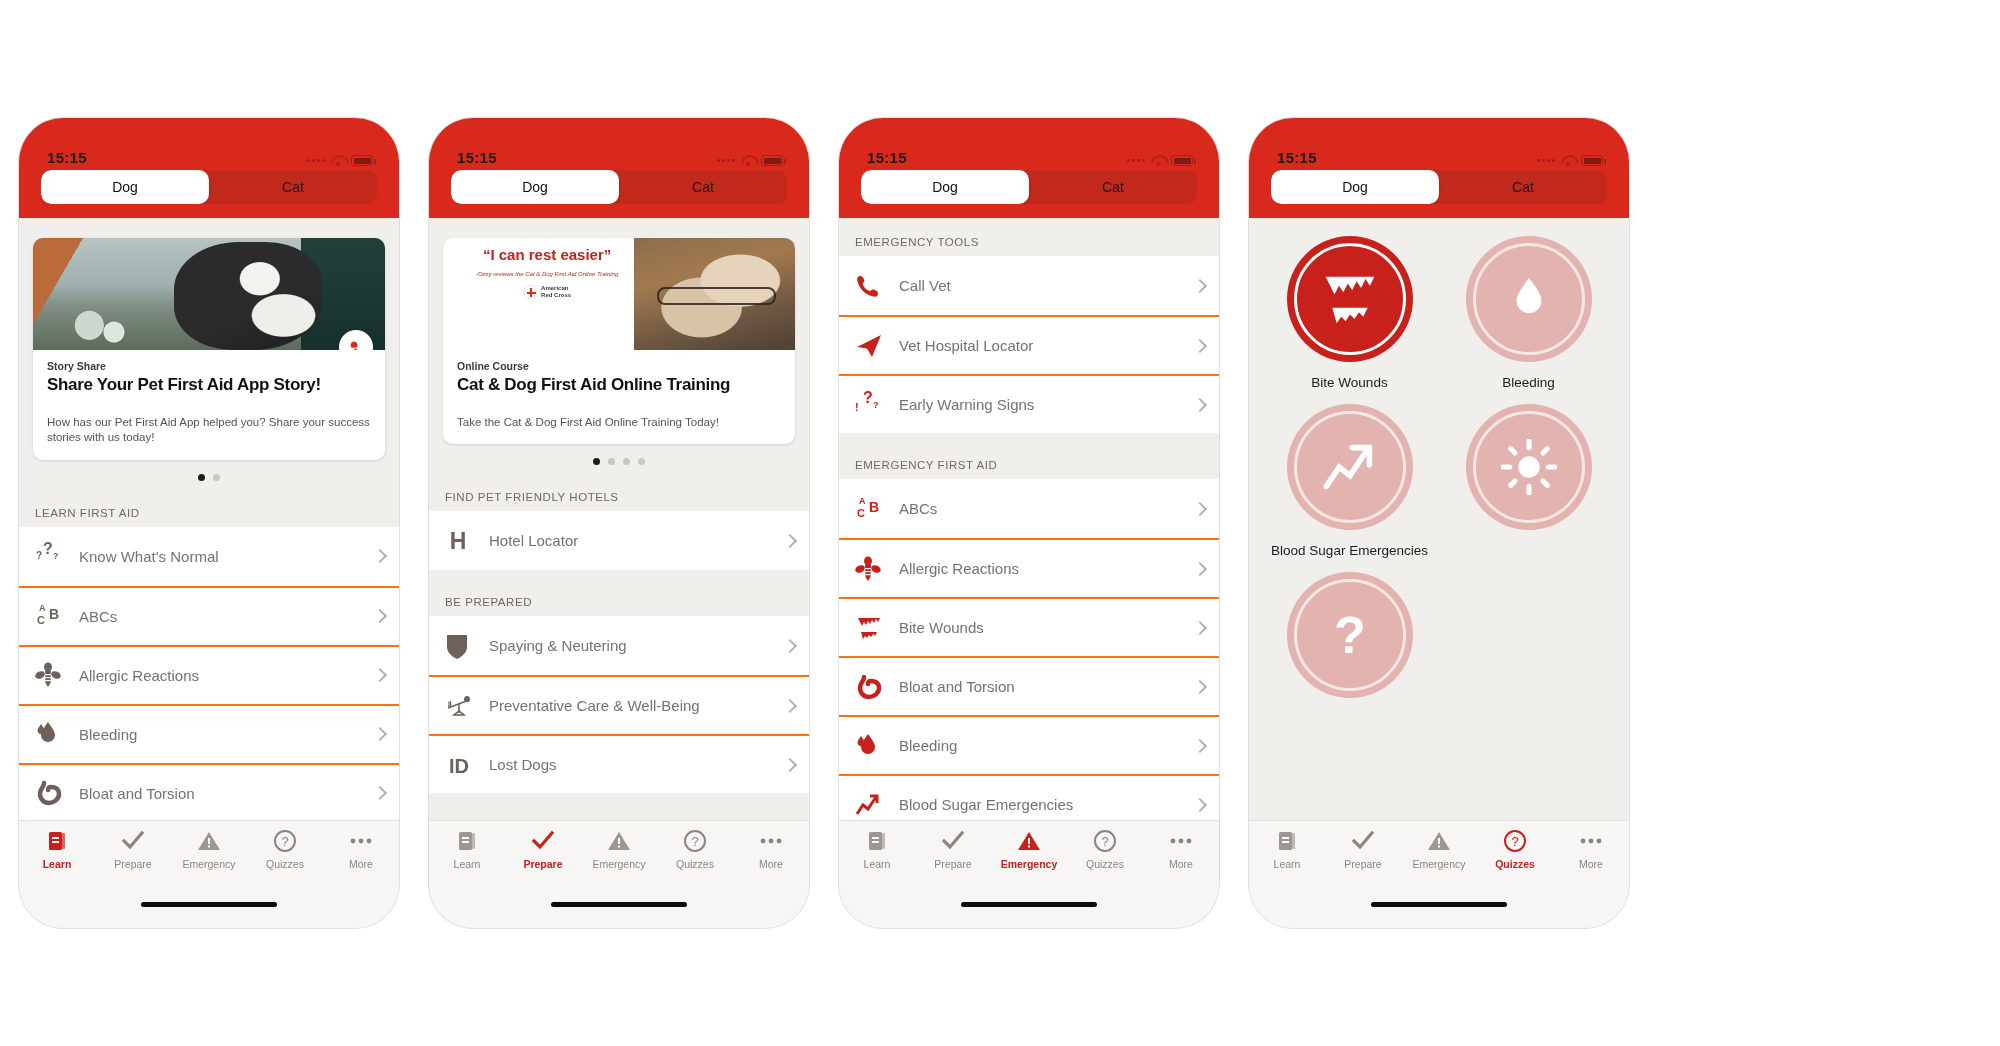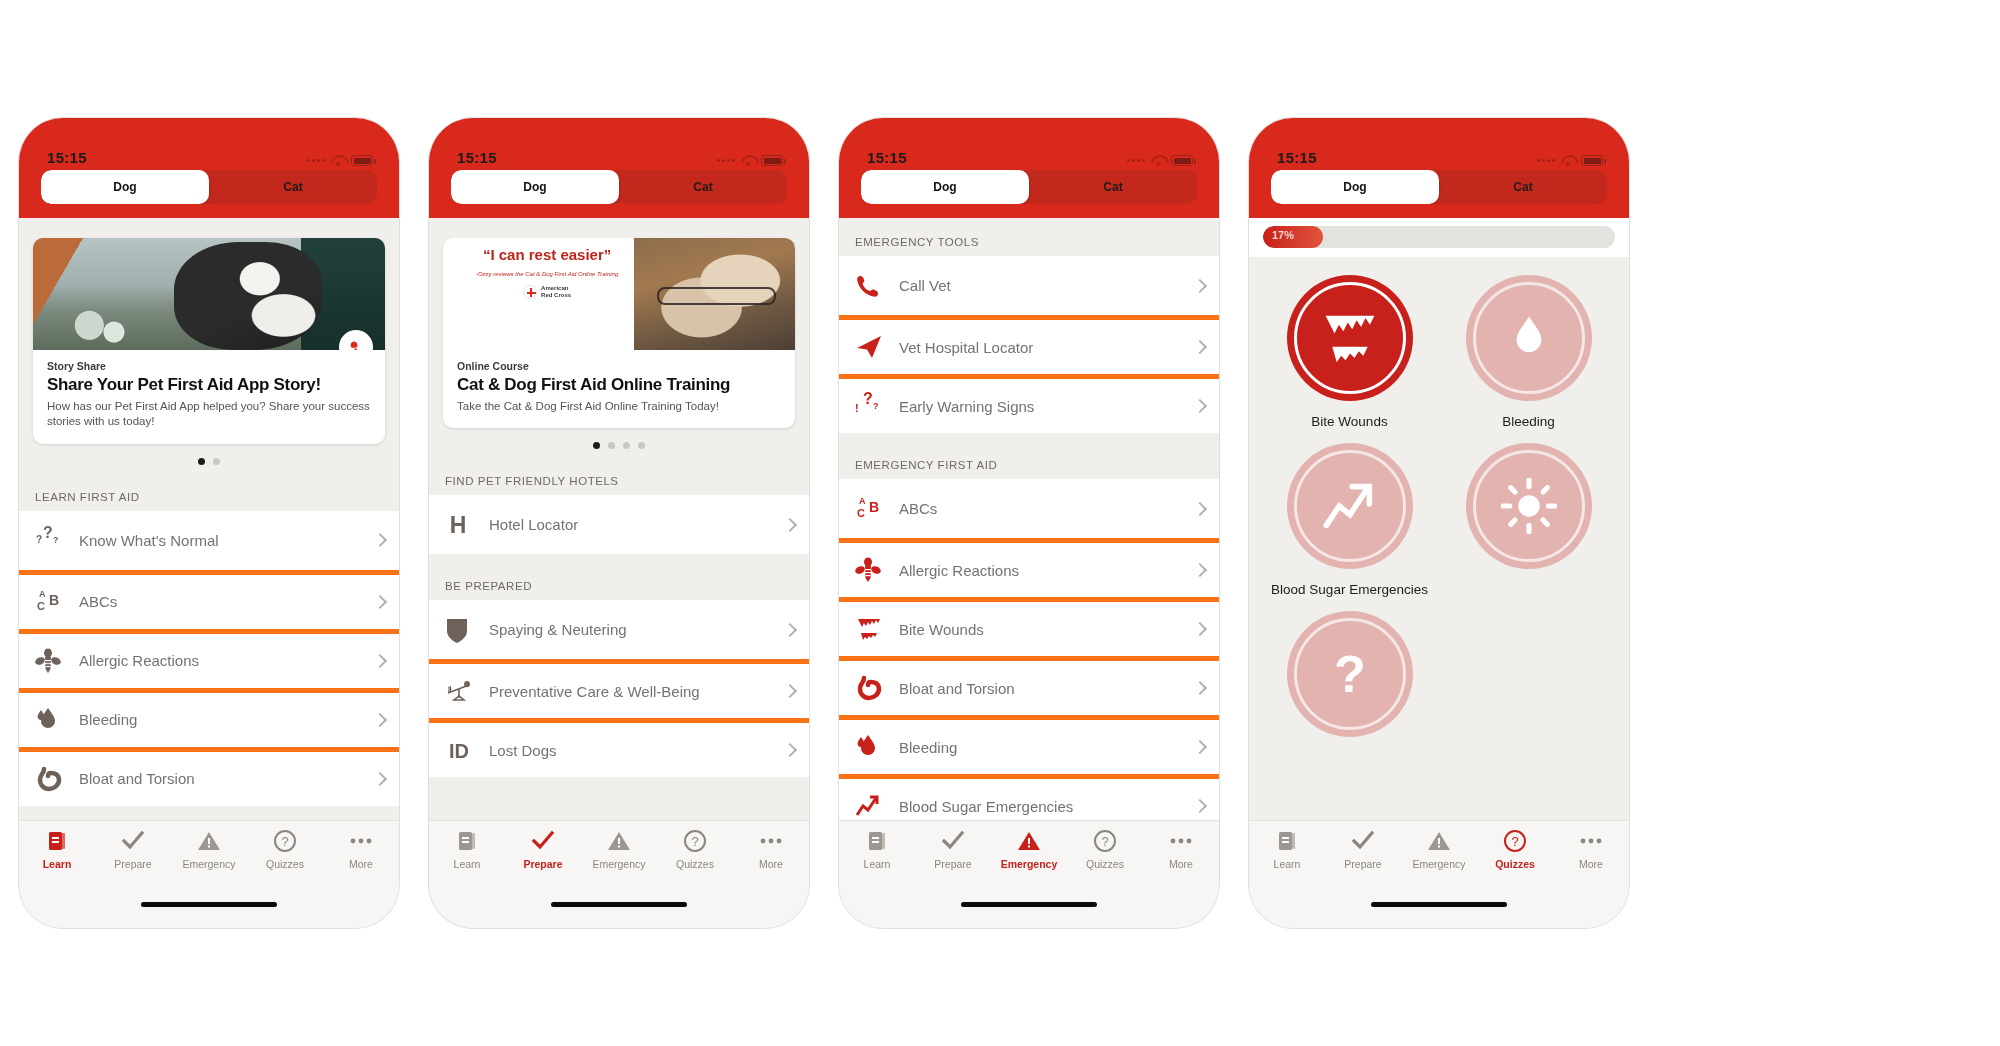--- a/index.html
+++ b/index.html
@@ -36,21 +36,21 @@
   .wifi::before{content:"";position:absolute;left:0;top:0;width:14px;height:14px;border:2px solid #8e1c13;border-radius:50%;clip-path:polygon(0 0,100% 0,100% 45%,0 45%);}
   .wifi::after{content:"";position:absolute;left:5px;top:7px;width:4px;height:4px;background:#8e1c13;border-radius:50%;}
   .batt { width:22px; height:11px; border:1.5px solid #9b241a; border-radius:3px; position:relative; }
   .batt::before{content:"";position:absolute;inset:1.5px;background:#7d1c14;border-radius:1px;}
   .batt::after{content:"";position:absolute;right:-4px;top:3px;width:2px;height:5px;background:#9b241a;border-radius:0 1px 1px 0;}
 
   .segbar { background:#d9291c; padding:0 22px 14px; }
   .seg { display:flex; background:#c2281c; border-radius:10px; height:34px; overflow:hidden; }
   .seg .segitem {
     flex:1; display:flex; align-items:center; justify-content:center;
-    font-size:12px; font-weight:bold; color:#201a19;
+    font-size:14px; font-weight:normal; color:#201a19;
   }
   .seg .segitem.active { background:#fff; border-radius:10px; color:#111; box-shadow:0 1px 3px rgba(0,0,0,.22); }
 
   
   .body { flex:1; overflow:hidden; position:relative; background:#f0efec; }
 
   
   .hero-wrap { padding:20px 14px 0; }
   .card {
     background:#fff; border-radius:10px; overflow:hidden;
@@ -101,36 +101,36 @@
       radial-gradient(ellipse at 66% 38%, #e5d3bc 0 26%, transparent 27%),
       radial-gradient(ellipse at 42% 62%, #d9c3a8 0 30%, transparent 31%),
       linear-gradient(165deg,#8e6d4d 0%, #a2794f 34%, #6d5742 70%, #4e4035 100%);
   }
   .ad-glass { position:absolute; left:14%; top:44%; width:74%; height:16%;
     border:2px solid #2a2522; border-radius:8px; opacity:.85; }
 
   .card-text { padding:10px 14px 14px; }
   .eyebrow { font-size:10.5px; font-weight:bold; color:#3b3b3b; margin-bottom:3px; }
   .card-title { font-size:17px; font-weight:bold; color:#111; line-height:1.15; letter-spacing:-.3px; }
-  .card-desc { font-size:11.5px; color:#545454; line-height:1.35; margin-top:4px; }
+  .card-desc { font-size:11.5px; color:#545454; line-height:1.35; margin-top:20px; }
 
   .dots { display:flex; gap:8px; justify-content:center; padding:14px 0 0; }
   .dots i { width:7px; height:7px; border-radius:50%; background:#c9c7c3; display:block; }
   .dots i.on { background:#1b1b1b; }
 
   
   .sec-head {
     padding:26px 16px 8px; font-size:11.5px; color:#6e6a66;
     letter-spacing:.55px; background:#f0efec;
   }
   .list { background:#fff; }
   .row {
     display:flex; align-items:center; gap:0;
     height:59px; padding:0 14px 0 16px;
-    border-top:5px solid #f97316; background:#fff;
+    border-top:2px solid #f97316; background:#fff;
   }
   .row:first-child { border-top:none; }
   .row .ic { width:44px; flex:0 0 44px; display:flex; align-items:center; justify-content:flex-start; }
   .row .lbl { flex:1; font-size:15px; color:#737373; }
   .chev { width:10px; height:10px; border-right:2px solid #b4b0ac; border-bottom:2px solid #b4b0ac; transform:rotate(-45deg); flex:0 0 auto; }
 
   
   .ic svg { display:block; }
   .qmarks { position:relative; width:30px; height:30px; color:#6d6159; }
   .qmarks b { position:absolute; font-weight:bold; }
@@ -652,26 +652,20 @@
         <span class="batt"></span>
       </span>
     </div>
     <div class="segbar">
       <div class="seg">
         <div class="segitem active">Dog</div>
         <div class="segitem">Cat</div>
       </div>
     </div>
     <div class="body">
-      <div class="progress-wrap">
-        <div class="progress">
-          <div class="fill" style="width: 17%;"></div>
-          <div class="ptxt">17%</div>
-        </div>
-      </div>
       <div class="qgrid">
         <div class="qcell">
           <div class="qcircle active">
             <svg class="qsvg" width="62" height="58" viewBox="0 0 28 26">
                 <path d="M3 3h22l-2 4-2-3-2 4-2-3-2 4-2-3-2 4-2-3-2 4z" fill="#fff"></path>
                 <path d="M6 17h16l-2 4-2-2-2 3-2-2-2 3-2-2-2 3z" fill="#fff"></path>
               </svg>
           </div>
           <div class="qlabel">Bite Wounds</div>
         </div>

